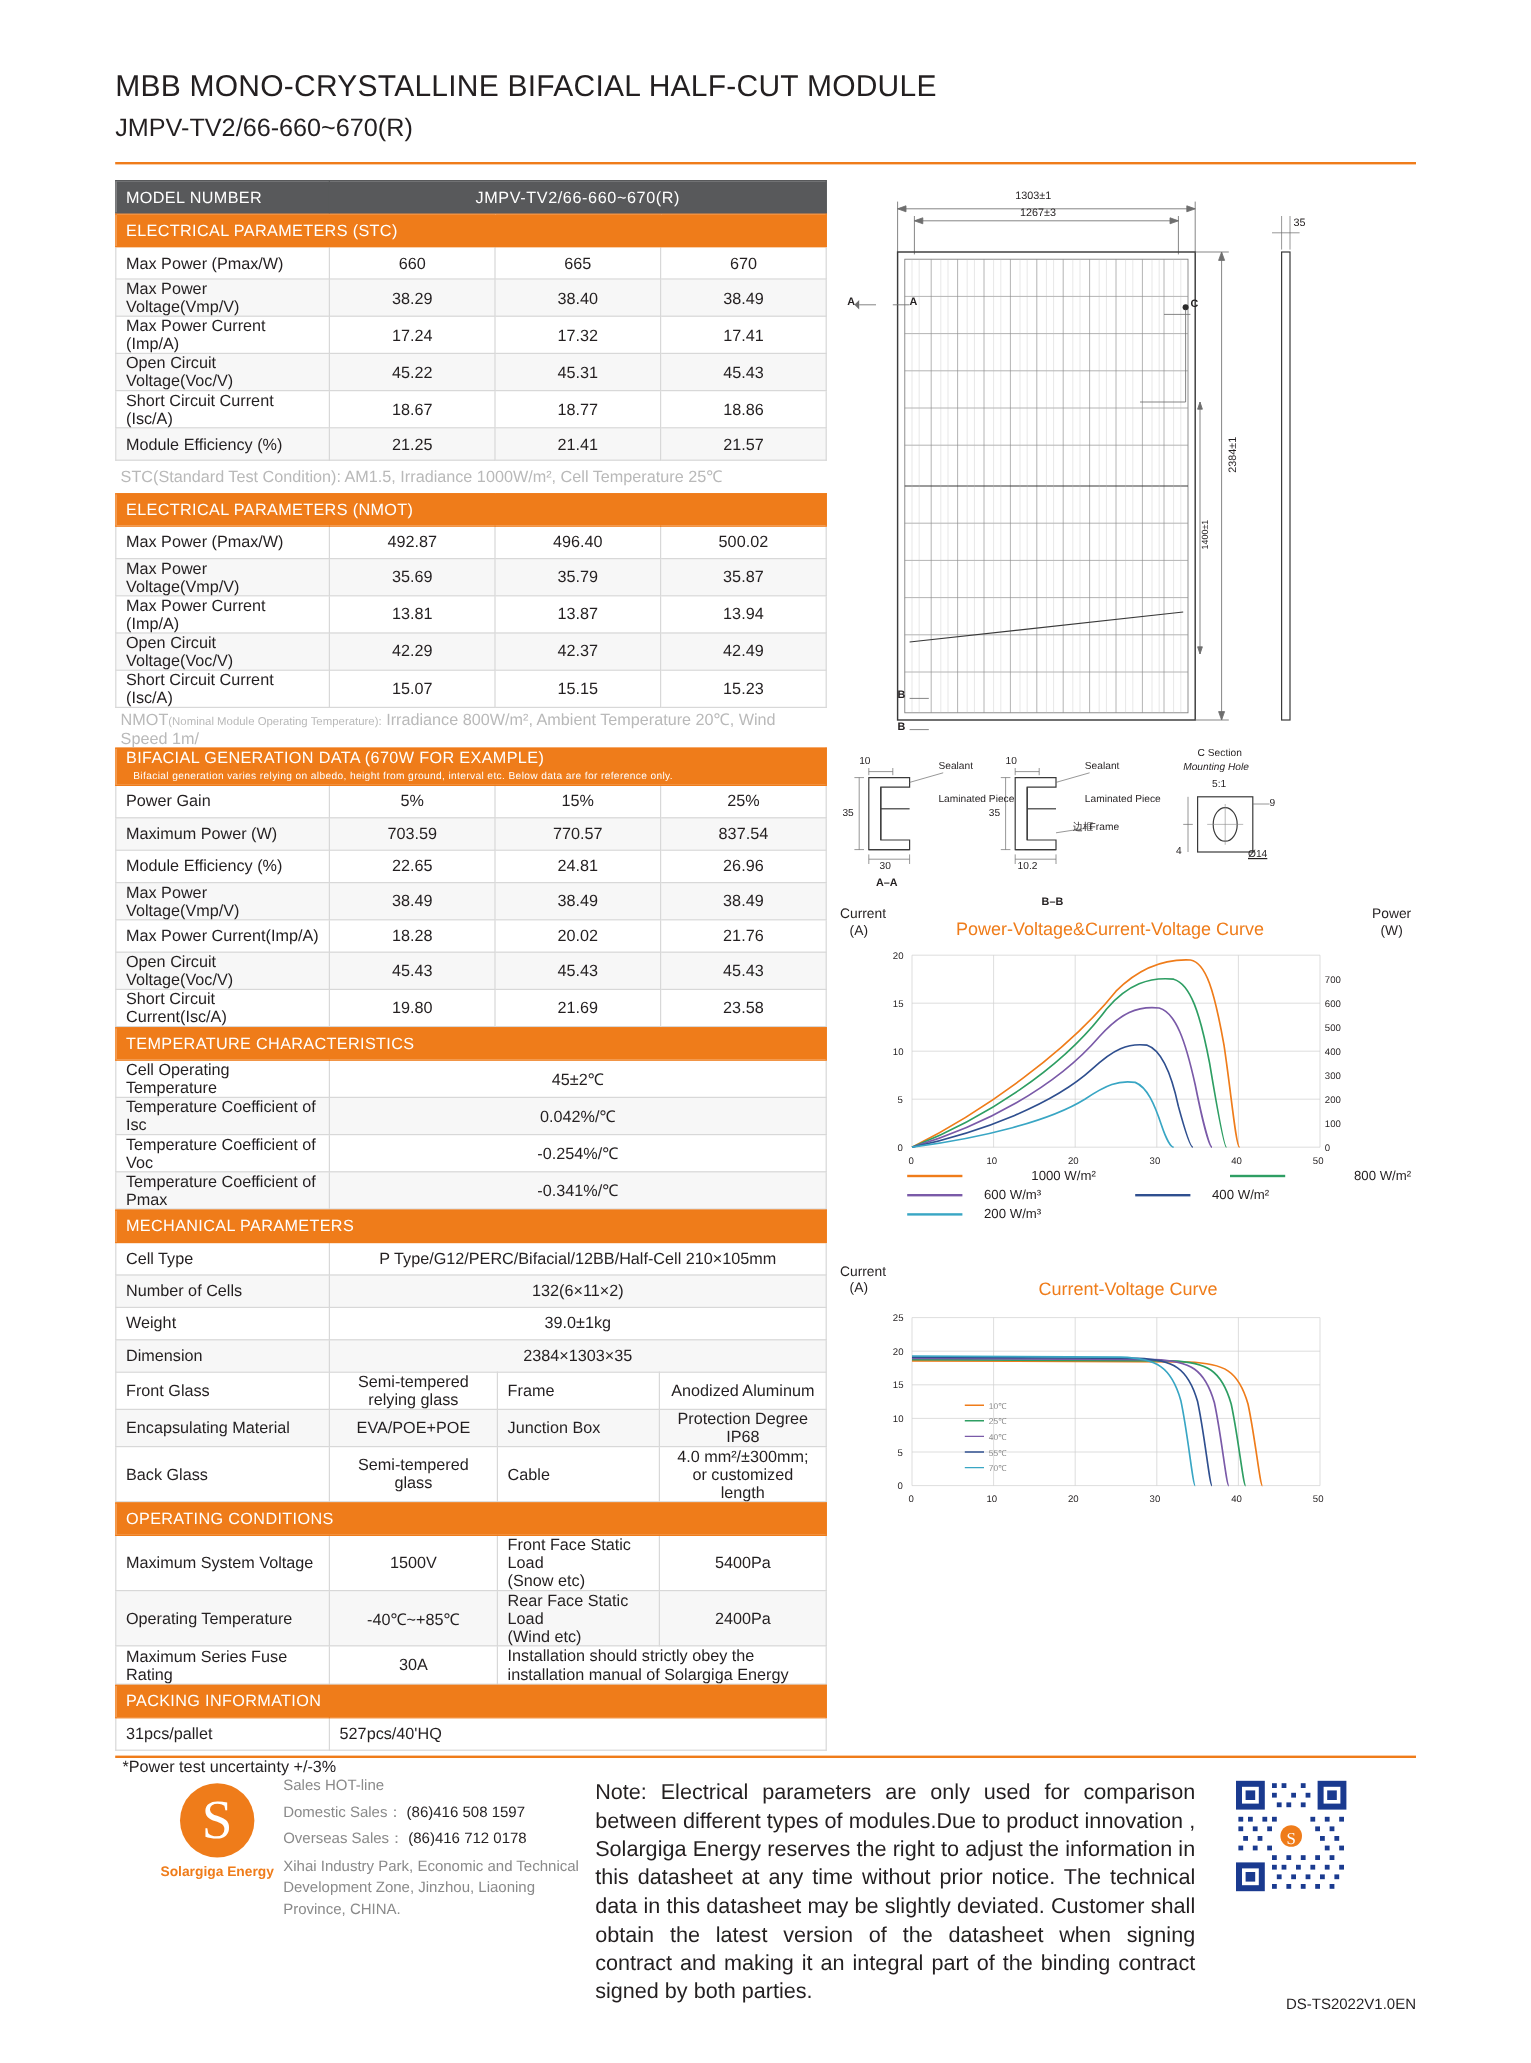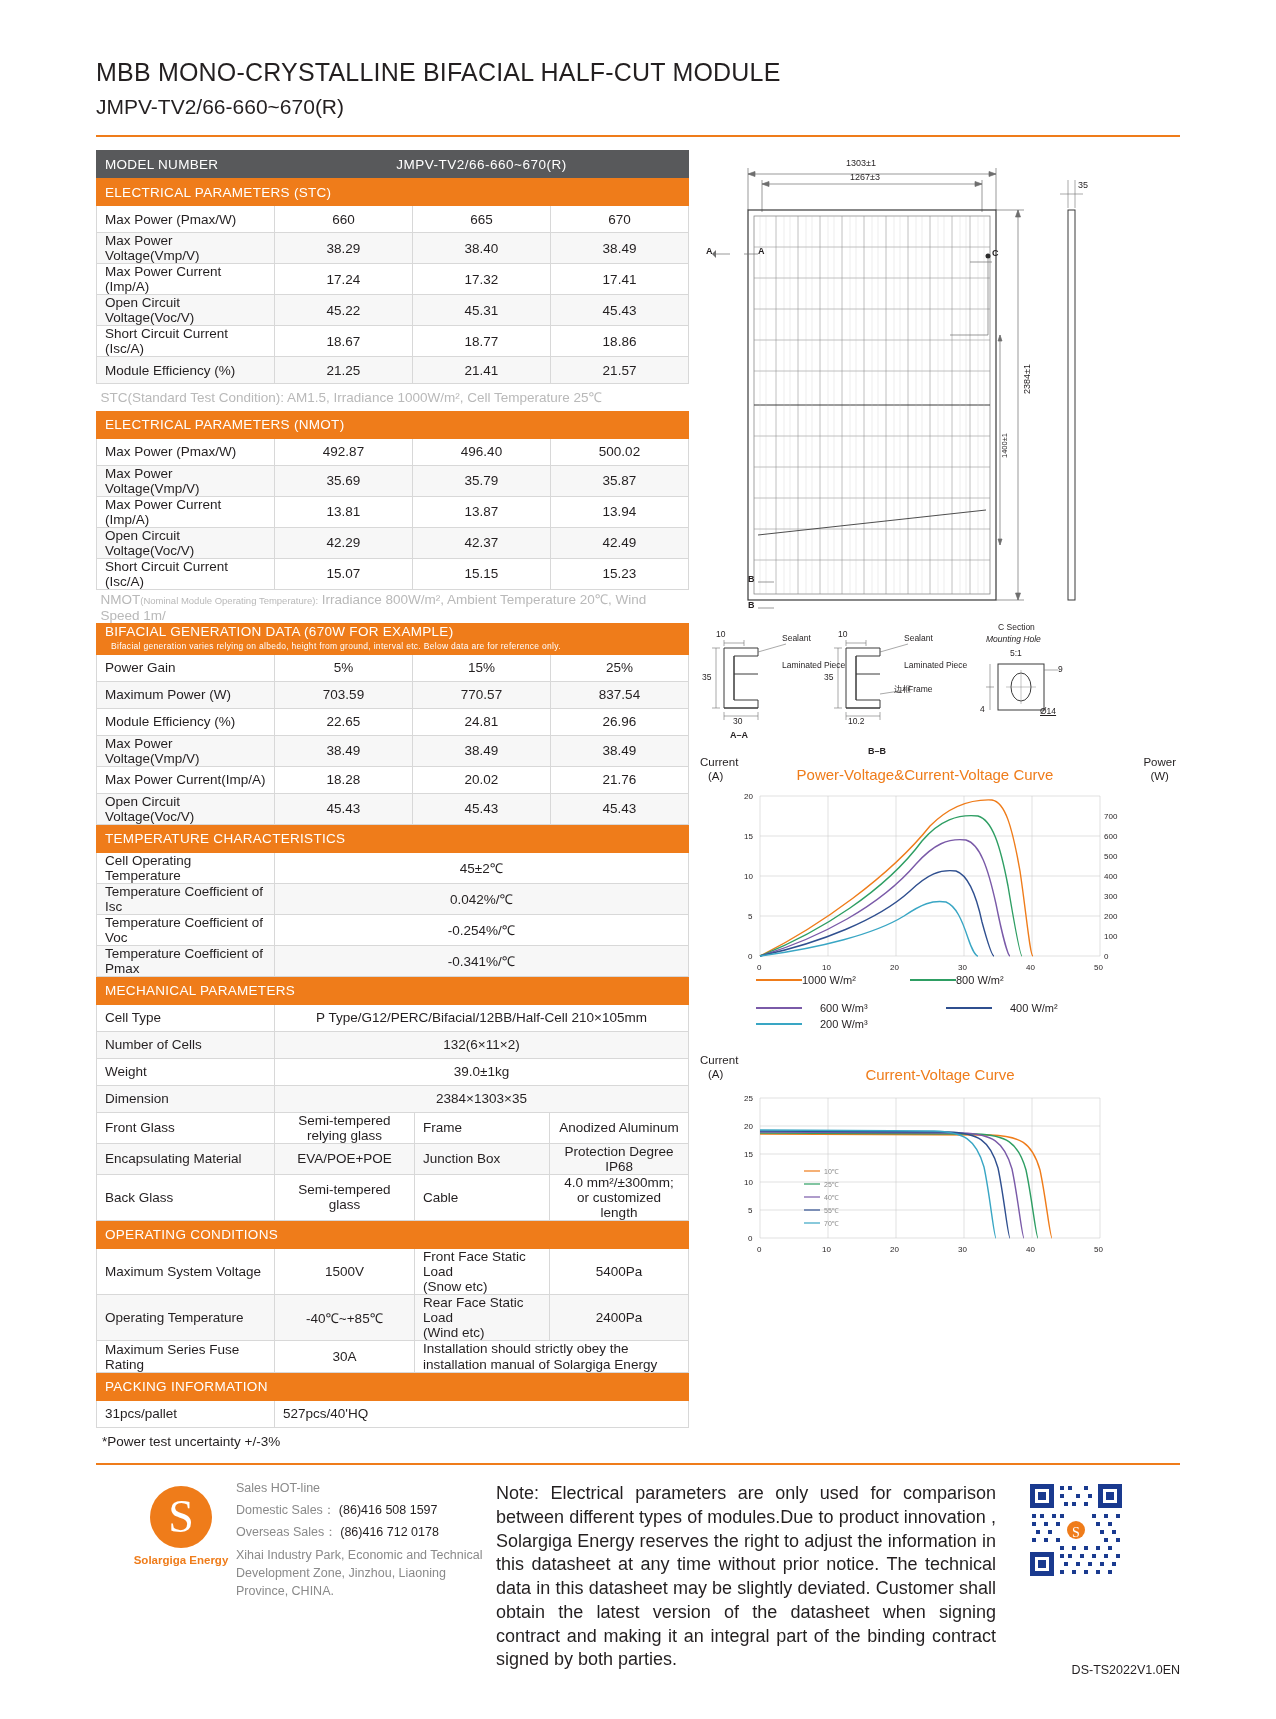--- a/index.html
+++ b/index.html
@@ -233,20 +233,26 @@
         <td class="lbl">Max Power Current(Imp/A)</td>
         <td class="ctr">18.28</td>
         <td class="ctr">20.02</td>
         <td class="ctr">21.76</td>
       </tr>
       <tr class="zebra">
         <td class="lbl">Open Circuit Voltage(Voc/V)</td>
         <td class="ctr">45.43</td>
         <td class="ctr">45.43</td>
         <td class="ctr">45.43</td>
+      </tr>
+      <tr>
+        <td class="lbl">Short Circuit Current(Isc/A)</td>
+        <td class="ctr">19.80</td>
+        <td class="ctr">21.69</td>
+        <td class="ctr">23.58</td>
       </tr>
     </tbody>
       </table>
 
     <table class="spec">
       <colgroup>
           <col style="width:178px">
           <col style="width:414px">
         </colgroup>
       <tbody>
@@ -617,21 +623,21 @@
         <g fill="none" stroke-width="1.4">
           <path stroke="#ef7c1a" d="M60,170 C120,140 190,90 230,40 C250,20 270,13 292,14 C305,16 312,40 320,85 C326,125 330,170 333,170"></path>
           <path stroke="#2e9e63" d="M60,170 C120,146 185,105 222,55 C240,34 258,28 278,30 C292,34 300,58 308,100 C314,136 320,170 322,170"></path>
           <path stroke="#7a5aa8" d="M60,170 C120,152 180,120 216,78 C234,58 248,52 266,54 C280,58 288,82 296,118 C302,148 308,170 310,170"></path>
           <path stroke="#2f4f8f" d="M60,170 C120,157 178,134 210,105 C228,88 240,83 256,85 C268,89 276,108 282,136 C288,158 292,170 294,170"></path>
           <path stroke="#39a6c4" d="M60,170 C120,162 175,148 204,130 C222,118 232,114 246,116 C256,120 262,134 268,152 C272,164 276,170 278,170"></path>
         </g>
       </svg>
 
       <div style="position:absolute; left:56px; top:218px; width:420px; font-size:11px;">
-        <div style="display:flex; align-items:center; margin-bottom:16px;">
+        <div style="display:flex; gap:18px; align-items:center; margin-bottom:4px;justify-content:space-between;">
           <span style="display:inline-block; width:46px; height:2px; background:#ef7c1a;"></span>
           <span style="width:108px; display:inline-block;">1000 W/m²</span>
           <span style="display:inline-block; width:46px; height:2px; background:#2e9e63;"></span>
           <span>800 W/m²</span>
         </div>
         <div style="display:flex; gap:18px; align-items:center; margin-bottom:4px;">
           <span style="display:inline-block; width:46px; height:2px; background:#7a5aa8;"></span>
           <span style="width:108px; display:inline-block;">600 W/m³</span>
           <span style="display:inline-block; width:46px; height:2px; background:#2f4f8f;"></span>
           <span>400 W/m²</span>

